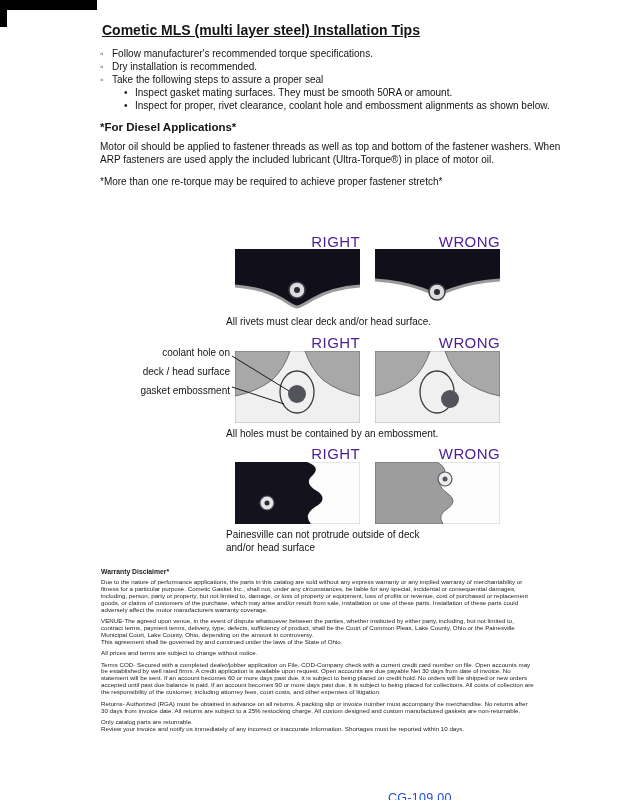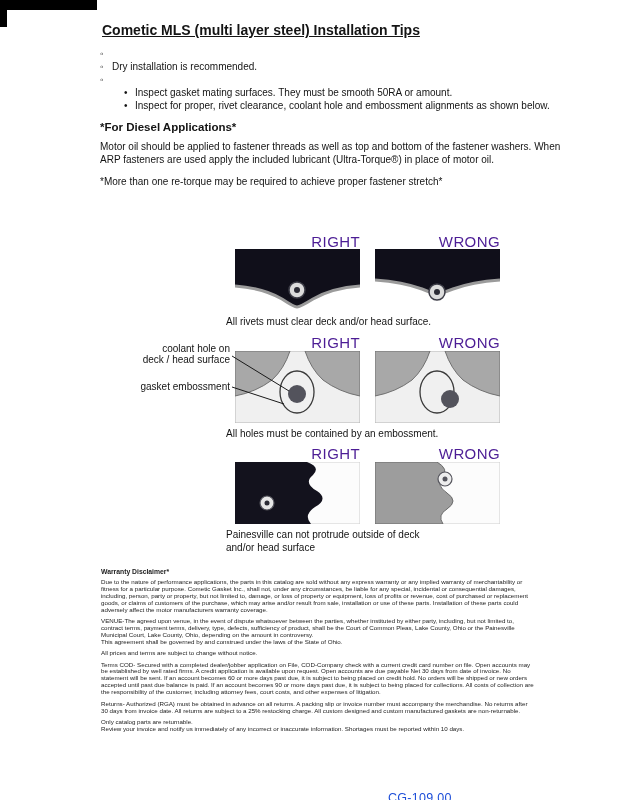--- a/index.html
+++ b/index.html
@@ -19,21 +19,21 @@
   .tip.sub .marker { flex:0 0 11px; }
   .diesel-heading { font-size:11.5px; font-weight:bold; margin-top:9px; }
   .para { font-size:10px; line-height:13.4px; margin-top:7px; width:462px; }
   .note { font-size:10px; margin-top:9px; }
 
   .diagrams { position:absolute; left:100px; top:233px; width:500px; height:330px; }
   .col-label { position:absolute; width:125px; text-align:right; font-size:15px; letter-spacing:0.4px; color:#4c1d95; }
   .fig { position:absolute; width:125px; }
   .fig svg { display:block; }
   .caption { position:absolute; left:126px; font-size:10px; line-height:13px; }
-  .callout { position:absolute; font-size:10px; line-height:11px; text-align:right; }
+  .callout { position:absolute; font-size:10px; line-height:19px; text-align:right; }
   .pre { white-space:pre-line; }
   .pointer-lines { position:absolute; left:0; top:0; pointer-events:none; }
 
   .disclaimer { position:absolute; left:101px; top:568px; width:434px; color:#1c1c1c; }
   .disclaimer h3 { font-size:6.8px; margin-bottom:4px; font-weight:bold; }
   .disclaimer p { font-size:6.2px; line-height:6.9px; margin-bottom:4.5px; }
 
   .footer-code { position:absolute; left:388px; top:759px; font-size:12.5px; letter-spacing:0.3px; color:#1d4ed8;margin-top:32px; }
 </style>
 </head>
@@ -41,27 +41,29 @@
 
 <div class="page">
   <div class="scan-top"></div>
   <div class="scan-left"></div>
 
   <div class="text-top">
     <h1 class="title">Cometic MLS (multi layer steel) Installation Tips</h1>
 
     <div class="tip">
       <span class="marker">◦</span>
+      <span>Follow manufacturer's recommended torque specifications.</span>
     </div>
     <div class="tip">
       <span class="marker">◦</span>
       <span>Dry installation is recommended.</span>
     </div>
     <div class="tip">
       <span class="marker">◦</span>
+      <span>Take the following steps to assure a proper seal</span>
     </div>
     <div class="tip sub">
       <span class="marker">•</span>
       <span>Inspect gasket mating surfaces.  They must be smooth 50RA or amount.</span>
     </div>
     <div class="tip sub">
       <span class="marker">•</span>
       <span>Inspect for proper, rivet clearance, coolant hole and embossment alignments as shown below.</span>
     </div>
 

